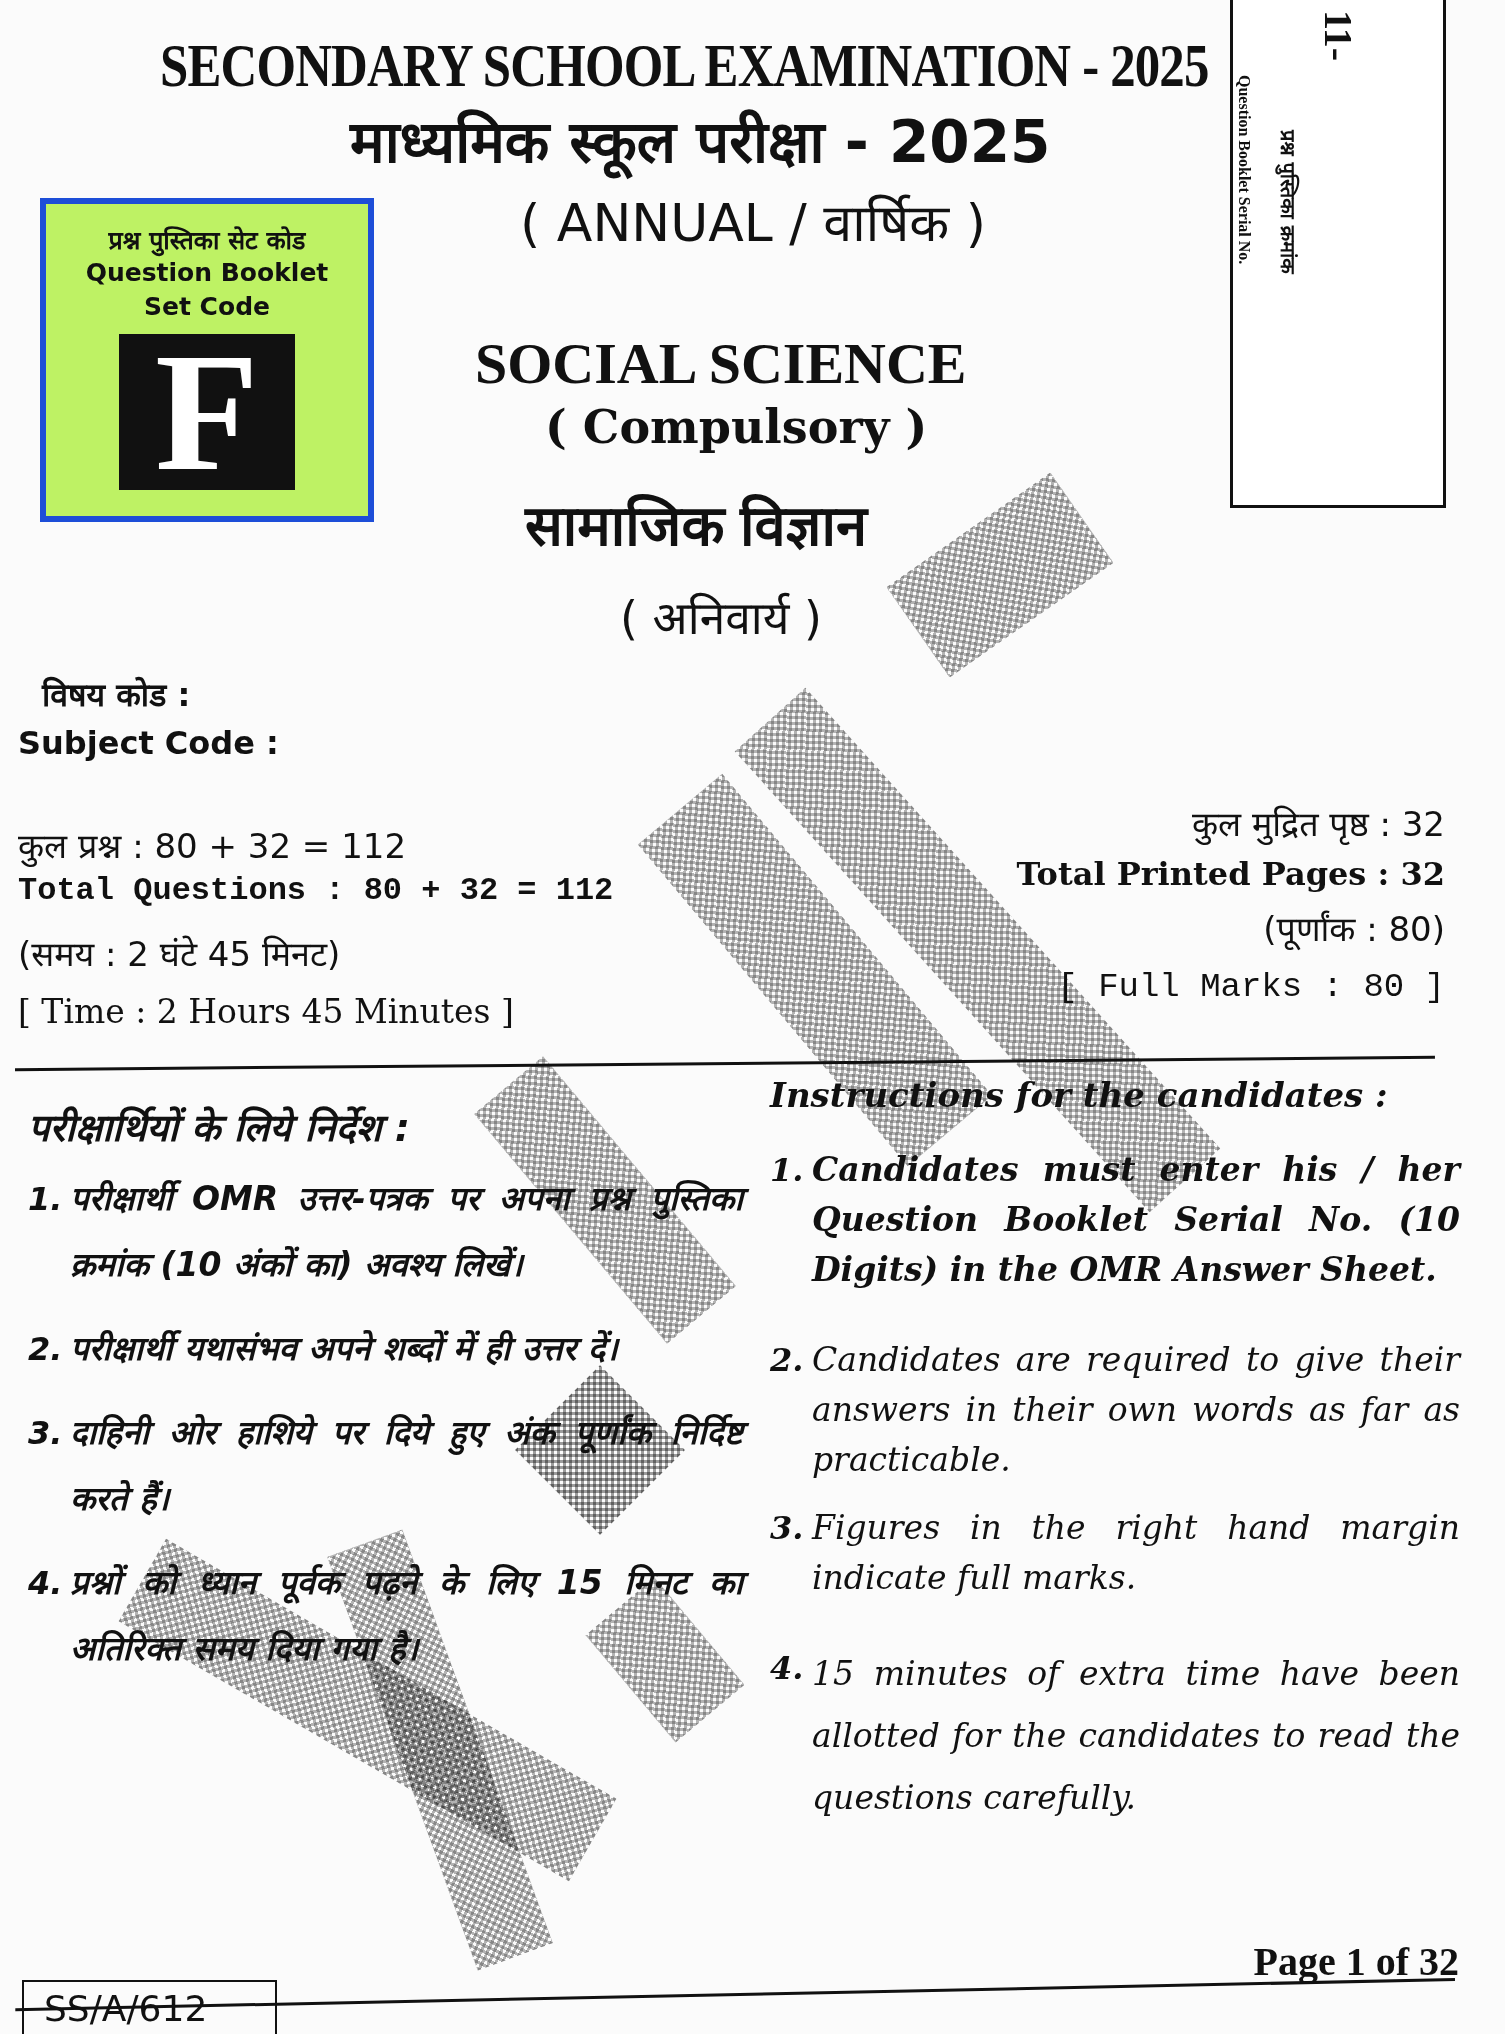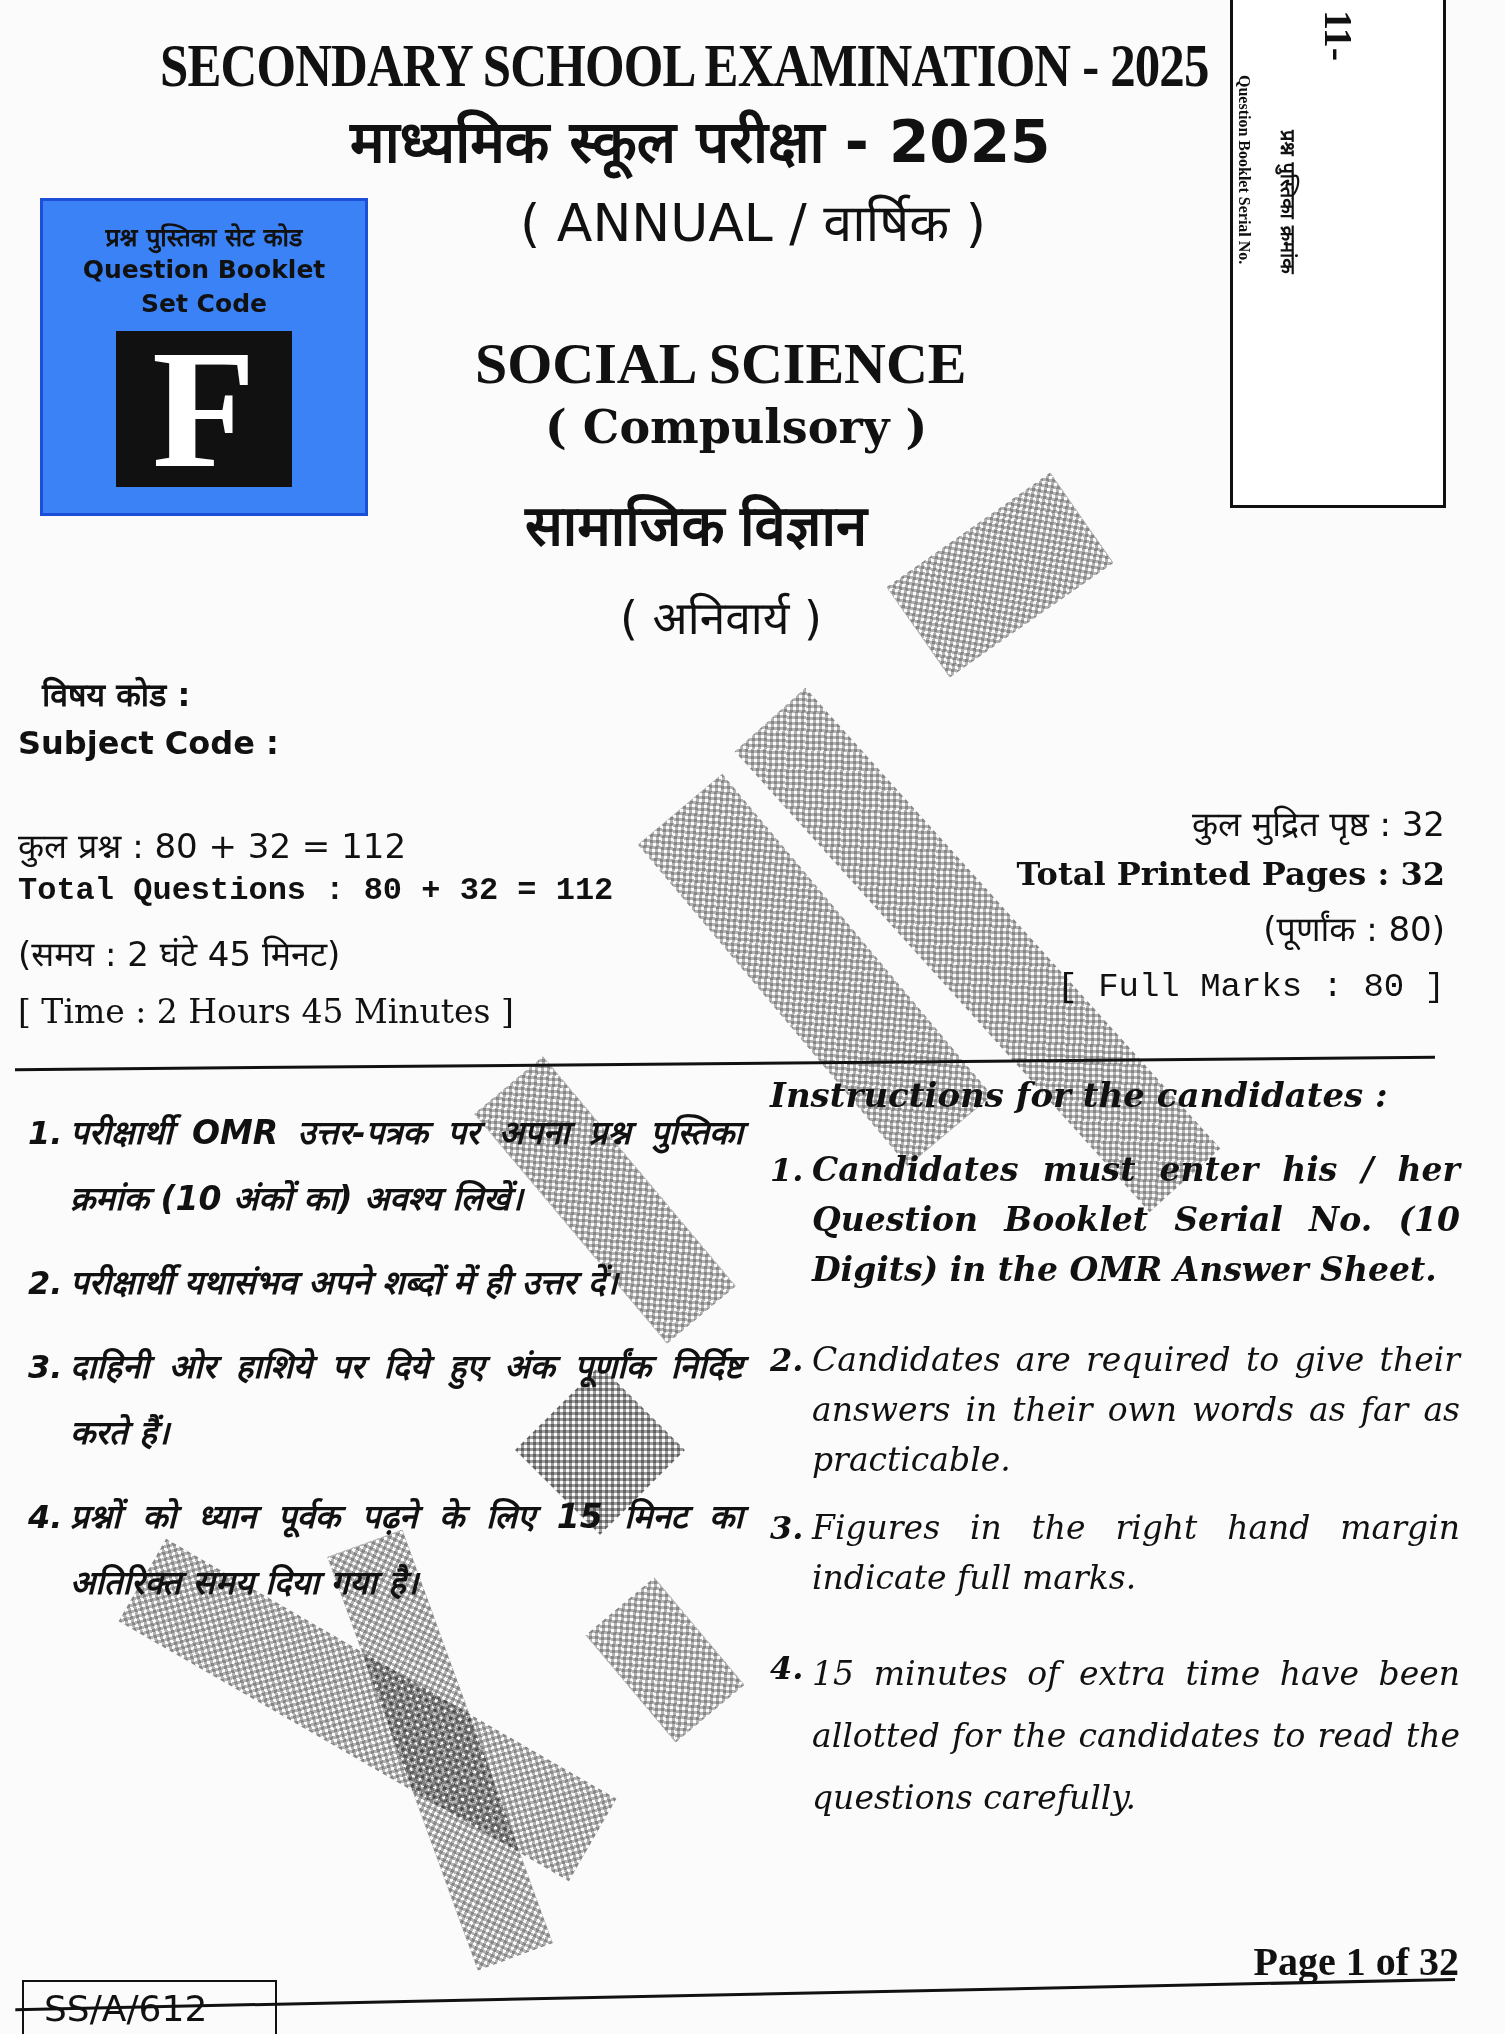--- a/index.html
+++ b/index.html
@@ -8,21 +8,21 @@
     font-family: "DejaVu Serif", serif; color: #111;
   }
   .abs { position: absolute; }
   .title-en {
     left: 160px; top: 30px; font-family: "Liberation Serif", serif; font-weight: bold;
     font-size: 62px; letter-spacing: -1px; transform: scaleX(0.82); transform-origin: left top; white-space: nowrap;
   }
   .title-hi { left: 350px; top: 100px; font-size: 58px; font-weight: bold; white-space: nowrap; font-family: "DejaVu Sans", sans-serif; }
   .annual { left: 520px; top: 185px; font-size: 52px; font-weight: normal; white-space: nowrap; font-family: "DejaVu Sans", sans-serif; }
   .setcode-box {
-    left: 40px; top: 198px; width: 322px; height: 312px; border: 3px solid #1d4ed8; background: #3b82f6;
+    left: 40px; top: 198px; width: 322px; height: 312px; border: 6px solid #1d4ed8; background: #bef264;
     text-align: center; font-family: "DejaVu Sans", sans-serif;
   }
   .setcode-box .l1 { font-size: 25px; font-weight: bold; margin-top: 18px; }
   .setcode-box .l2 { font-size: 25px; font-weight: bold; line-height: 34px; }
   .setcode-badge {
     width: 176px; height: 156px; background: #111; color: #fff; margin: 10px auto 0;
     font-family: "Liberation Serif", serif; font-weight: bold; font-size: 170px; line-height: 156px;
   }
   .serial-box {
     left: 1230px; top: -4px; width: 210px; height: 506px; border: 3px solid #111; background: #fff;
@@ -118,20 +118,21 @@
 <div class="abs meta-left" style="top:992px;font-size:33px;font-family:'DejaVu Serif',serif;">[ Time : 2 Hours 45 Minutes ]</div>
 
 <div class="abs meta-right" style="top:800px;font-size:34px;">कुल मुद्रित पृष्ठ : 32</div>
 <div class="abs meta-right bold" style="top:855px;font-size:32px;font-family:'DejaVu Serif',serif;">Total Printed Pages : 32</div>
 <div class="abs meta-right" style="top:905px;font-size:34px;">(पूर्णांक : 80)</div>
 <div class="abs meta-right" style="top:968px;font-size:34px;font-family:Liberation Mono, monospace;">[ Full Marks : 80 ]</div>
 
 <div class="abs hr" style="left:15px;top:1062px;width:1420px;transform:rotate(-0.5deg);"></div>
 
 <div class="abs col-left">
+  <div class="heading-hi">परीक्षार्थियों के लिये निर्देश :</div>
   <div class="item">
     <span class="num">1.</span>
     <span class="txt">परीक्षार्थी OMR उत्तर-पत्रक पर अपना प्रश्न पुस्तिका क्रमांक (10 अंकों का) अवश्य लिखें।</span>
   </div>
   <div class="item">
     <span class="num">2.</span>
     <span class="txt">परीक्षार्थी यथासंभव अपने शब्दों में ही उत्तर दें।</span>
   </div>
   <div class="item">
     <span class="num">3.</span>

